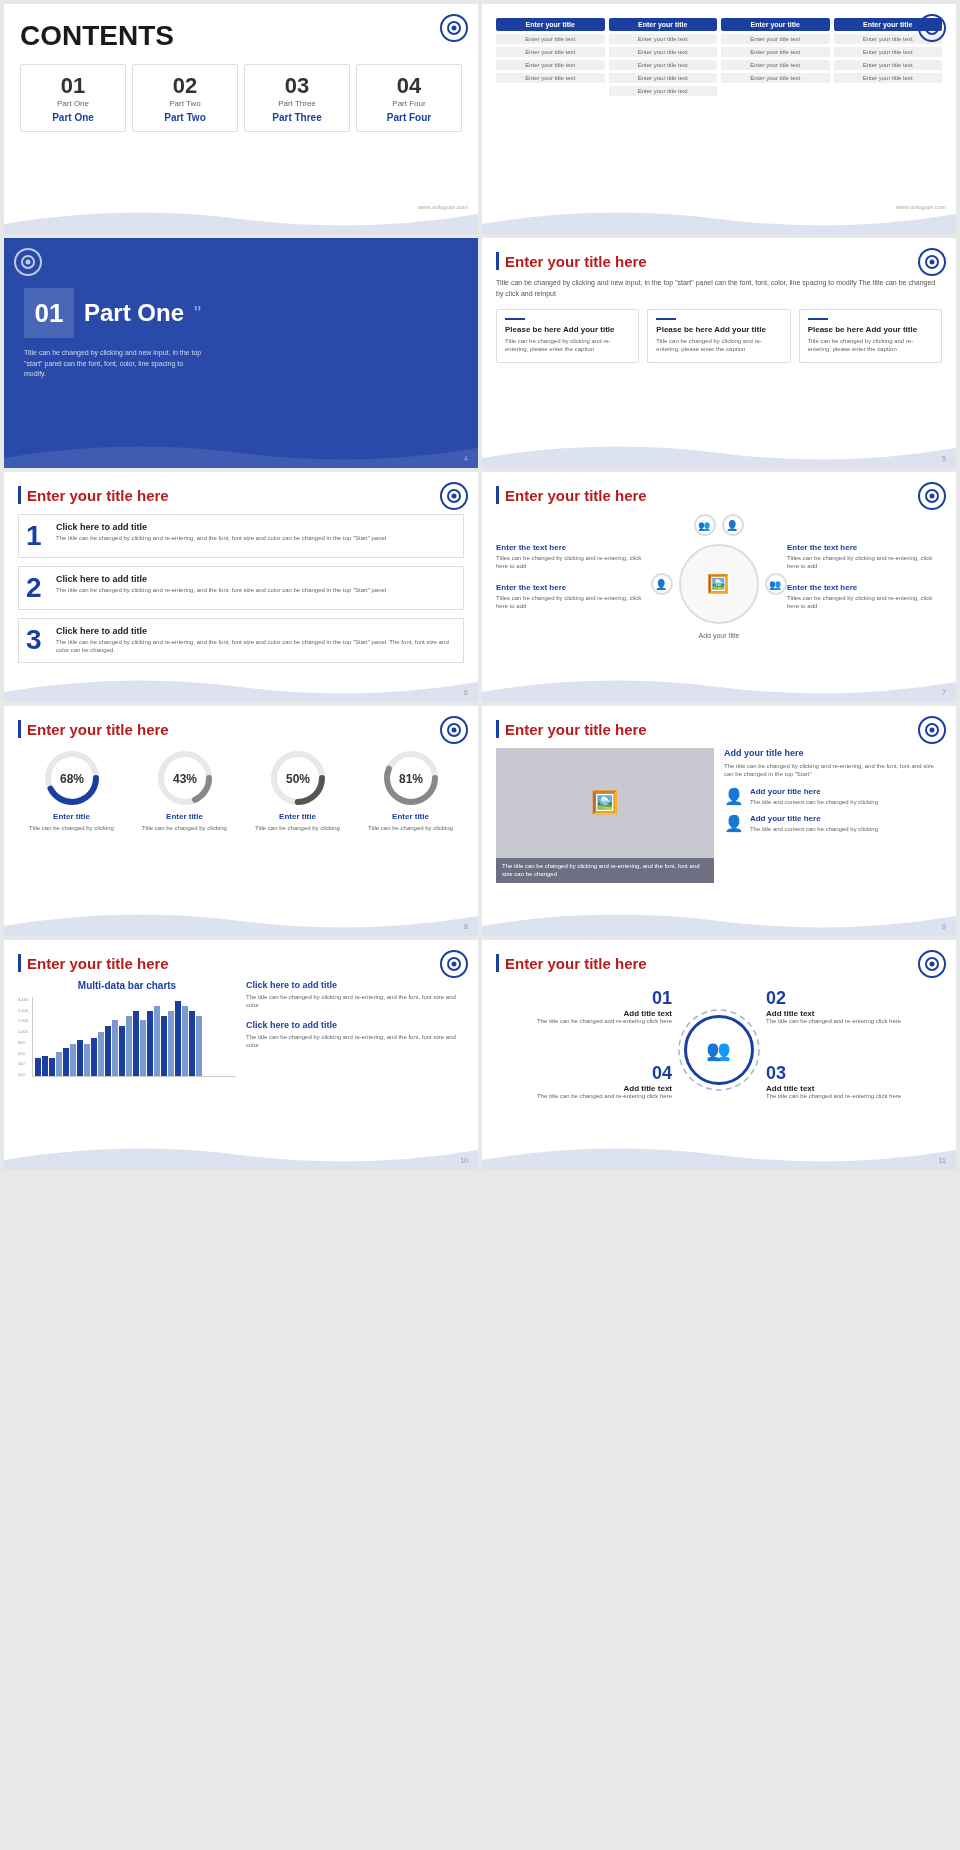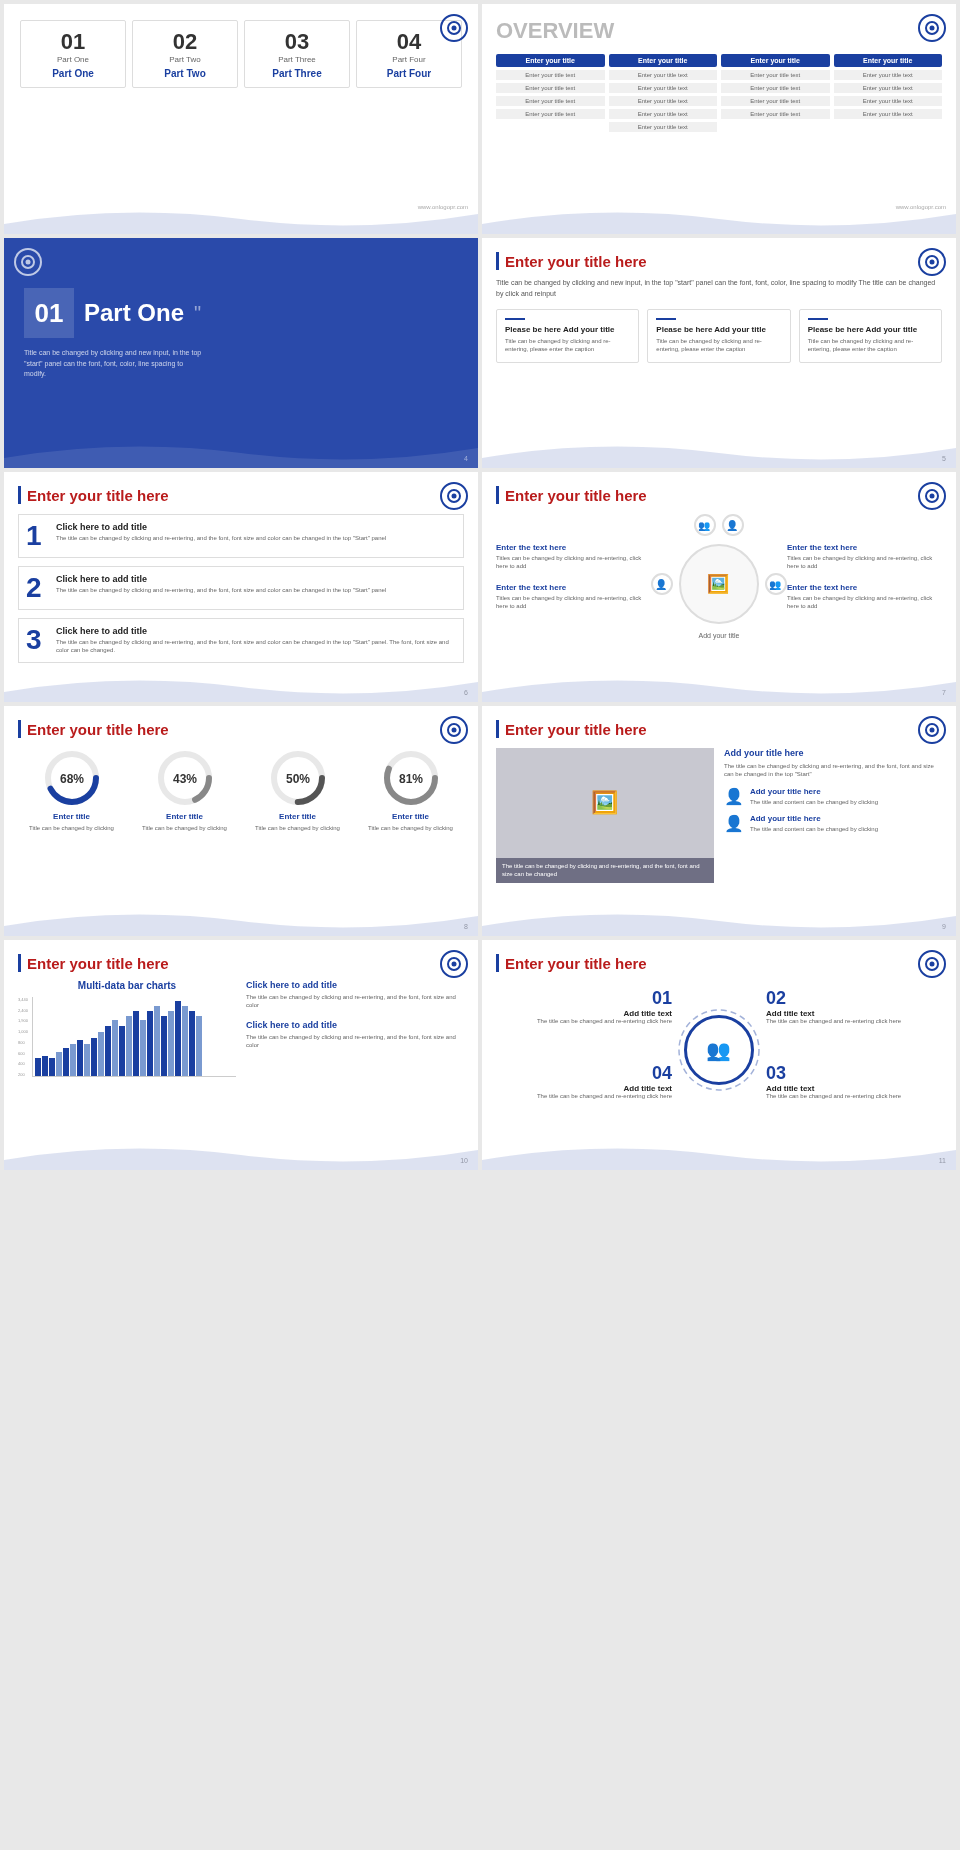--- a/index.html
+++ b/index.html
@@ -112,20 +112,21 @@
   </style>
 </head>
 <body>
 
 <div class="slides-grid">
 
   <div class="slide slide-1">
     <div class="logo-circle">
       <div class="logo-inner"></div>
     </div>
+    <div class="title">CONTENTS</div>
     <div class="contents-grid">
       <div class="contents-item">
         <div class="num">01</div>
         <div class="part-label">Part One</div>
         <div class="part-name">Part One</div>
       </div>
       <div class="contents-item">
         <div class="num">02</div>
         <div class="part-label">Part Two</div>
         <div class="part-name">Part Two</div>
@@ -144,21 +145,20 @@
     <div class="slide-footer">www.onlogopr.com</div>
     <svg class="wave-svg" viewBox="0 0 480 30" height="30" preserveAspectRatio="none">
       <path d="M0,20 Q120,0 240,15 Q360,30 480,10 L480,30 L0,30 Z" fill="#1a3fa0" opacity="0.15"></path>
     </svg>
   </div>
 
   <div class="slide slide-2">
     <div class="logo-circle">
       <div class="logo-inner"></div>
     </div>
-    <div class="ov-title">OVERVIEW</div>
     <div class="overview-grid">
       <div class="ov-col">
         <div class="ov-btn">Enter your title</div>
         <div class="ov-cell">Enter your title text</div>
         <div class="ov-cell">Enter your title text</div>
         <div class="ov-cell">Enter your title text</div>
         <div class="ov-cell">Enter your title text</div>
       </div>
       <div class="ov-col">
         <div class="ov-btn">Enter your title</div>

